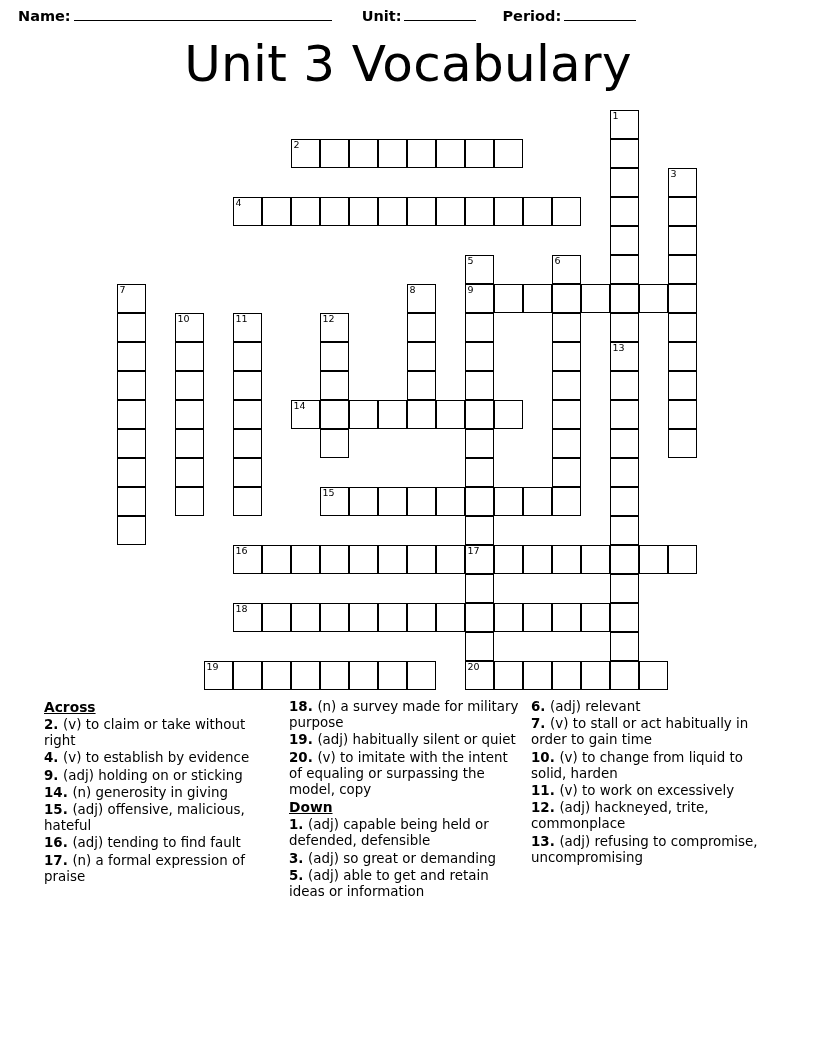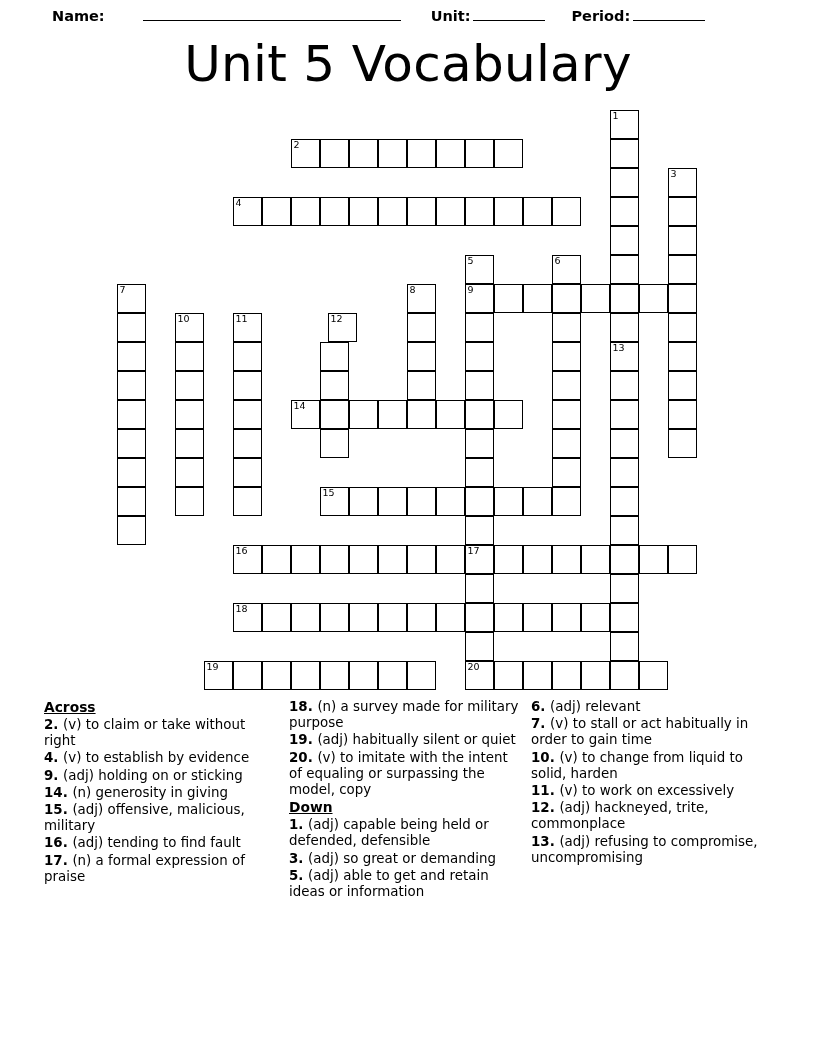--- a/index.html
+++ b/index.html
@@ -34,21 +34,21 @@
     align-items: baseline;
     white-space: nowrap;
   }
   .hdr-label { font-weight: 600; }
   .hdr-rule {
     display: inline-block;
     border-bottom: 1.3px solid #000;
     height: 13px;
     margin-left: 3px;
   }
-  .f-name  { margin-left: 52px; gap: 35px; }
+  .f-name  { margin-left: 18px; }
   .f-name  .hdr-rule { width: 258px; }
   .f-date  { margin-left: 30px; }
   .f-date  .hdr-rule { width: 72px; }
   .f-period{ margin-left: 26px; }
   .f-period .hdr-rule { width: 72px; }
 
   
   .page-title {
     position: absolute;
     left: 0;
@@ -139,21 +139,21 @@
   <span class="hdr-field f-date">
     <span class="hdr-label">Unit:</span>
     <span class="hdr-rule"></span>
   </span>
   <span class="hdr-field f-period">
     <span class="hdr-label">Period:</span>
     <span class="hdr-rule"></span>
   </span>
 </div>
 
-<div class="page-title">Unit 5 Vocabulary</div>
+<div class="page-title">Unit 3 Vocabulary</div>
 
 <div id="crossword">
     <div class="xw-cell" style="left: 610px; top: 110px;">
       <span class="xw-num">1</span>
     </div>
     <div class="xw-cell" style="left: 291px; top: 139px;">
       <span class="xw-num">2</span>
     </div>
     <div class="xw-cell" style="left: 320px; top: 139px;"></div>
     <div class="xw-cell" style="left: 349px; top: 139px;"></div>
@@ -209,21 +209,21 @@
     <div class="xw-cell" style="left: 610px; top: 284px;"></div>
     <div class="xw-cell" style="left: 639px; top: 284px;"></div>
     <div class="xw-cell" style="left: 668px; top: 284px;"></div>
     <div class="xw-cell" style="left: 117px; top: 313px;"></div>
     <div class="xw-cell" style="left: 175px; top: 313px;">
       <span class="xw-num">10</span>
     </div>
     <div class="xw-cell" style="left: 233px; top: 313px;">
       <span class="xw-num">11</span>
     </div>
-    <div class="xw-cell" style="left: 328px; top: 313px;">
+    <div class="xw-cell" style="left: 320px; top: 313px;">
       <span class="xw-num">12</span>
     </div>
     <div class="xw-cell" style="left: 407px; top: 313px;"></div>
     <div class="xw-cell" style="left: 465px; top: 313px;"></div>
     <div class="xw-cell" style="left: 552px; top: 313px;"></div>
     <div class="xw-cell" style="left: 610px; top: 313px;"></div>
     <div class="xw-cell" style="left: 668px; top: 313px;"></div>
     <div class="xw-cell" style="left: 117px; top: 342px;"></div>
     <div class="xw-cell" style="left: 175px; top: 342px;"></div>
     <div class="xw-cell" style="left: 233px; top: 342px;"></div>
@@ -353,21 +353,21 @@
     <div class="xw-cell" style="left: 639px; top: 661px;"></div>
   </div>
 
 <div class="clues">
   <div class="clue-col col1" id="clue-col-1">
       <span class="clue-heading">Across</span>
       <div class="clue"><span class="clue-num">2. </span><span class="clue-text">(v) to claim or take without right</span></div>
       <div class="clue"><span class="clue-num">4. </span><span class="clue-text">(v) to establish by evidence</span></div>
       <div class="clue"><span class="clue-num">9. </span><span class="clue-text">(adj) holding on or sticking</span></div>
       <div class="clue"><span class="clue-num">14. </span><span class="clue-text">(n) generosity in giving</span></div>
-      <div class="clue"><span class="clue-num">15. </span><span class="clue-text">(adj) offensive, malicious, military</span></div>
+      <div class="clue"><span class="clue-num">15. </span><span class="clue-text">(adj) offensive, malicious, hateful</span></div>
       <div class="clue"><span class="clue-num">16. </span><span class="clue-text">(adj) tending to find fault</span></div>
       <div class="clue"><span class="clue-num">17. </span><span class="clue-text">(n) a formal expression of praise</span></div>
     </div>
   <div class="clue-col col2" id="clue-col-2">
       <div class="clue"><span class="clue-num">18. </span><span class="clue-text">(n) a survey made for military purpose</span></div>
       <div class="clue"><span class="clue-num">19. </span><span class="clue-text">(adj) habitually silent or quiet</span></div>
       <div class="clue"><span class="clue-num">20. </span><span class="clue-text">(v) to imitate with the intent of equaling or surpassing the model, copy</span></div>
       <span class="clue-heading">Down</span>
       <div class="clue"><span class="clue-num">1. </span><span class="clue-text">(adj) capable being held or defended, defensible</span></div>
       <div class="clue"><span class="clue-num">3. </span><span class="clue-text">(adj) so great or demanding</span></div>

